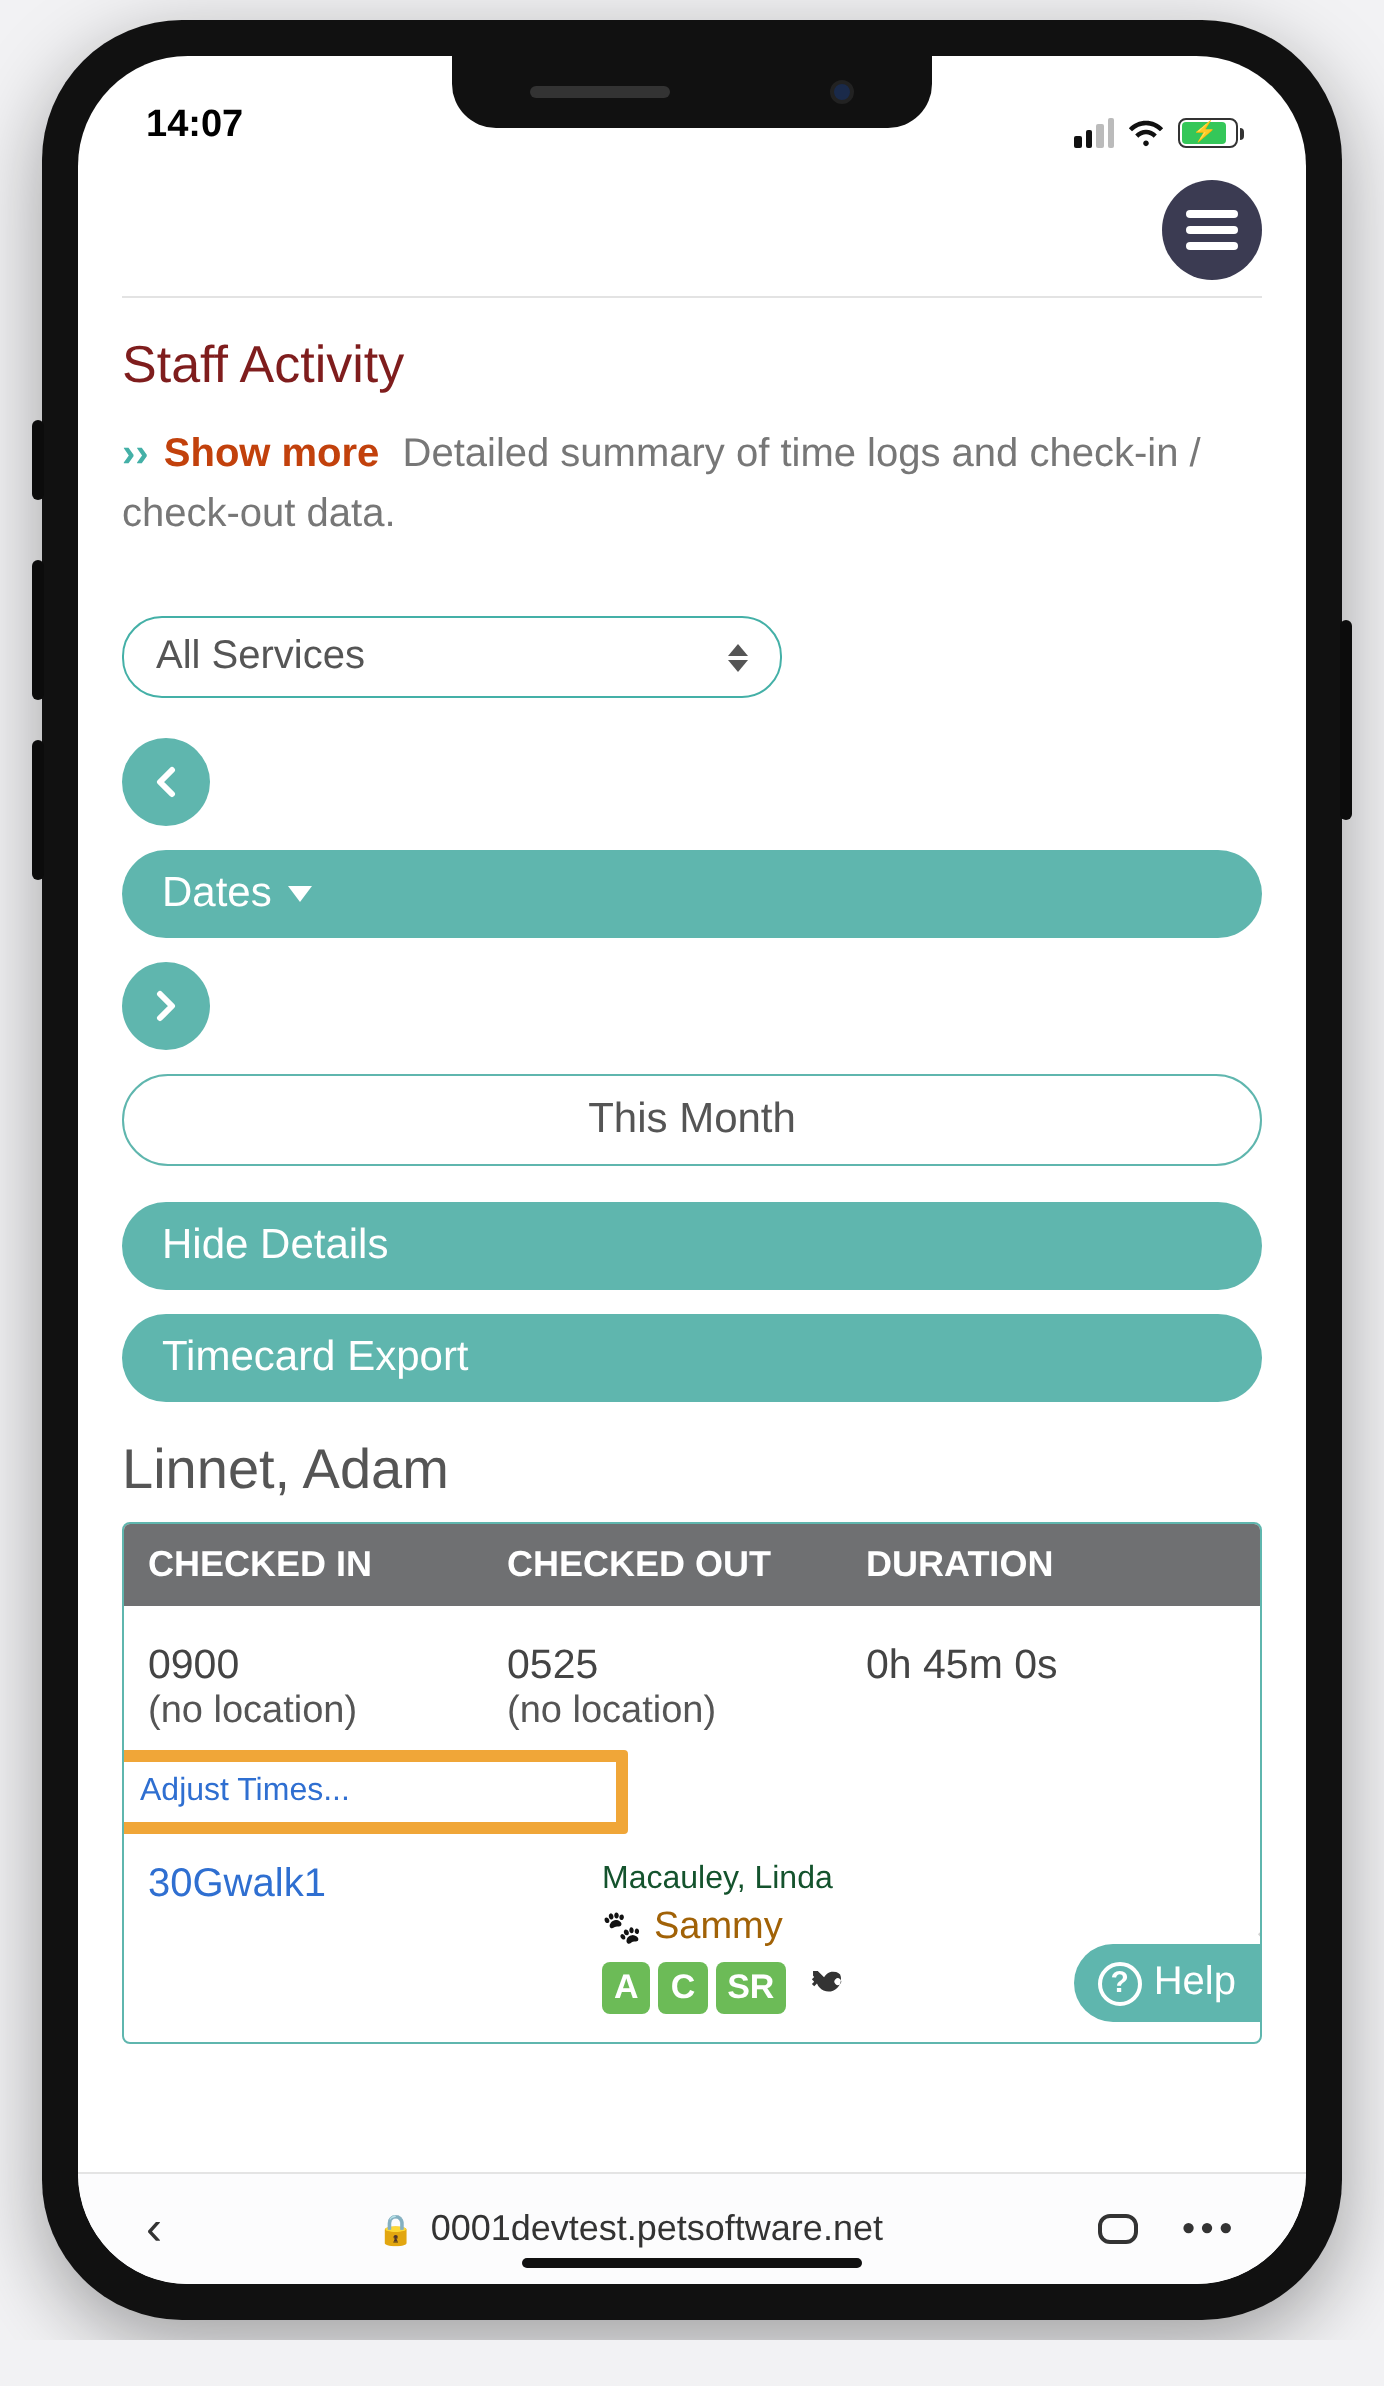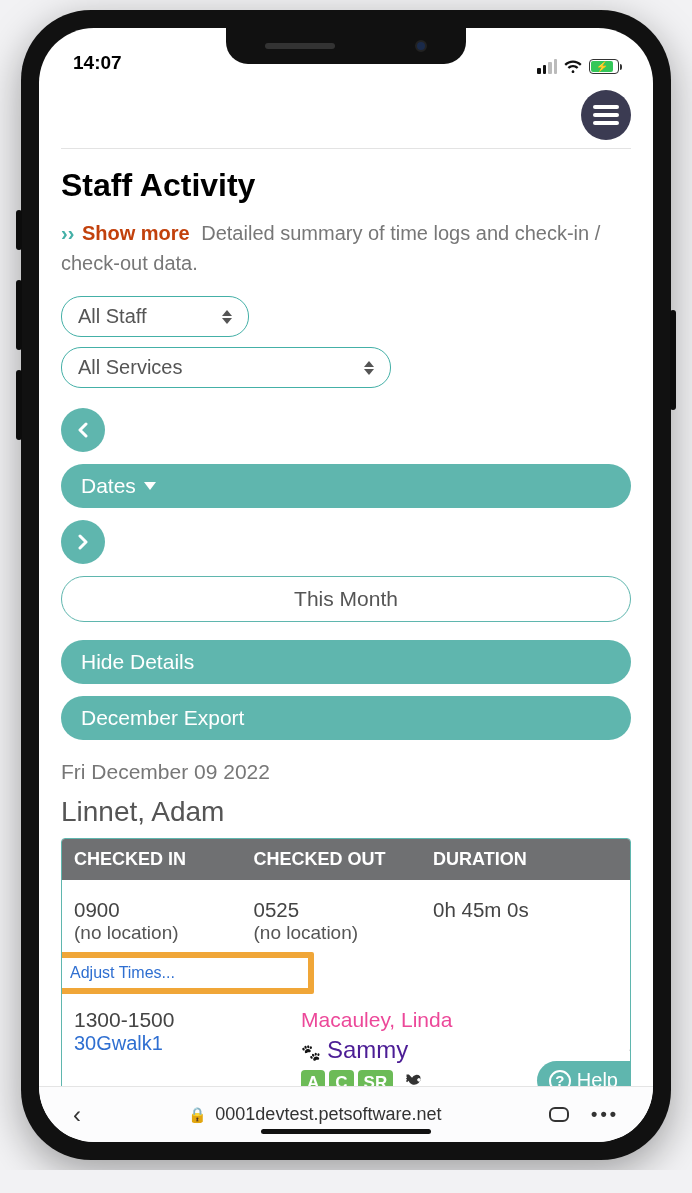--- a/index.html
+++ b/index.html
@@ -49,21 +49,21 @@
   .content { padding: 14px 22px 0 22px; height: calc(100% - 48px - 56px); overflow: hidden; color:#444;}
   .top-row{ display:flex; justify-content:flex-end; border-bottom:1px solid #e3e3e3; padding-bottom:8px;}
   .menu-btn{
     width:50px;height:50px;border-radius:50%;background:#3b3b52;
     display:flex;align-items:center;justify-content:center;cursor:pointer;
   }
   .menu-btn span{ display:block;width:26px;height:3.2px;background:#fff;border-radius:2px;position:relative;}
   .menu-btn span::before,.menu-btn span::after{content:'';position:absolute;left:0;width:26px;height:3.2px;background:#fff;border-radius:2px;}
   .menu-btn span::before{top:-8px}.menu-btn span::after{top:8px}
 
-  h1.page-title{ font-size:32px; font-weight:700; color:#000000; margin:18px 0 14px 0;}
+  h1.page-title{ font-size:26px; font-weight:400; color:#7f1d1d; margin:18px 0 14px 0;}
   .desc-row{ font-size:20px; color:#777; line-height:1.5; margin-bottom:18px;}
   .chev-dbl{ color:#44b0a7; font-weight:800; font-size:20px; margin-right:2px;}
   .show-more{ color:#c2410c; font-weight:700; font-size:20px; cursor:pointer; margin-right:6px;}
   .select{
     border:1.6px solid #44b0a7; border-radius:20px; padding:8px 40px 8px 16px;
     font-size:20px; color:#555; background:#fff; position:relative; display:inline-block;
     margin-bottom:10px; cursor:pointer;
   }
   .select .caret{
     position:absolute; right:16px; top:50%; transform:translateY(-50%);
@@ -104,22 +104,22 @@
   .adjust-border{
     position:absolute; left:-8px; top:-2px; right:316px; bottom:-2px;
     border:6px solid #f0a638; border-radius:2px;
   }
   .adjust-link{ color:#2f6fd1; font-size:16px; cursor:pointer; position:relative; z-index:1;}
   .row2{ display:flex; padding:16px 12px 14px 12px; gap:4px; position:relative;}
   .left-col{flex:0 0 41%}
   .right-col{flex:1}
   .time-range{font-size:21px;color:#444}
   .blue-link{color:#2f6fd1; font-size:20px; cursor:pointer;}
-  .client{color:#ec4899; font-size:21px; cursor:pointer;}
-  .pet-row{ display:flex; align-items:center; gap:6px; color:#4c1d95; font-size:24px; margin:4px 0 6px 0}
+  .client{color:#14532d; font-size:16px; cursor:pointer;}
+  .pet-row{ display:flex; align-items:center; gap:6px; color:#a16207; font-size:19px; margin:4px 0 6px 0}
   .paw::before{content:'🐾'; filter: grayscale(1) brightness(0.2); font-size:16px;}
   .badges{display:flex; gap:4px; align-items:center}
   .badge{
     background:#6cbb57; color:#fff; font-weight:700; font-size:17px;
     padding:3px 6px; border-radius:4px; min-width:24px; text-align:center;
   }
   .key-ico{margin-left:6px;color:#333;}
   .chevron-right{
     position:absolute; right:8px; top:50%; transform:translateY(-50%);
     width:0;height:0;
@@ -194,24 +194,21 @@
 
       <h1 class="page-title">Staff Activity</h1>
 
       <div class="desc-row">
         <span class="chev-dbl">››</span>
         <span class="show-more">Show more</span>
         <span>Detailed summary of time logs and check-in / check-out data.</span>
       </div>
 
       <div>
-        <div class="select sel1">
-          <span>All Staff</span>
-          <span class="caret"></span>
-        </div><br>
+        <br>
         <div class="select sel2">
           <span>All Services</span>
           <span class="caret"></span>
         </div>
       </div>
 
       <div class="row-btns">
         <button class="pill round">
           <svg width="12" height="16" viewBox="0 0 12 16">
               <path d="M9 2 3 8l6 6" stroke="#fff" stroke-width="3" fill="none" stroke-linecap="round" stroke-linejoin="round"></path>
@@ -224,24 +221,23 @@
         <button class="pill round">
           <svg width="12" height="16" viewBox="0 0 12 16">
               <path d="M3 2l6 6-6 6" stroke="#fff" stroke-width="3" fill="none" stroke-linecap="round" stroke-linejoin="round"></path>
             </svg>
         </button>
         <button class="pill-out">This Month</button>
       </div>
 
       <div class="row-btns">
         <button class="pill">Hide Details</button>
-        <button class="pill">December Export</button>
-      </div>
-
-      <div class="date-label">Fri December 09 2022</div>
+        <button class="pill">Timecard Export</button>
+      </div>
+
       <h2 class="staff-name">Linnet, Adam</h2>
 
       <div class="card">
         <div class="thead">
           <div class="col1">CHECKED IN</div>
           <div class="col2">CHECKED OUT</div>
           <div class="col3">DURATION</div>
         </div>
         <div class="trow">
           <div class="col1">
@@ -256,21 +252,20 @@
             <div>0h 45m 0s</div>
           </div>
         </div>
         <div class="adjust-wrap">
           <div class="adjust-border"></div>
           <span class="adjust-link">Adjust Times...</span>
         </div>
 
         <div class="row2">
           <div class="left-col">
-            <div class="time-range">1300-1500</div>
             <div class="blue-link">30Gwalk1</div>
           </div>
           <div class="right-col">
             <div class="client">Macauley, Linda</div>
             <div class="pet-row">
               <span class="paw"></span>
               <span>Sammy</span>
             </div>
             <div class="badges">
               <span class="badge">A</span>

